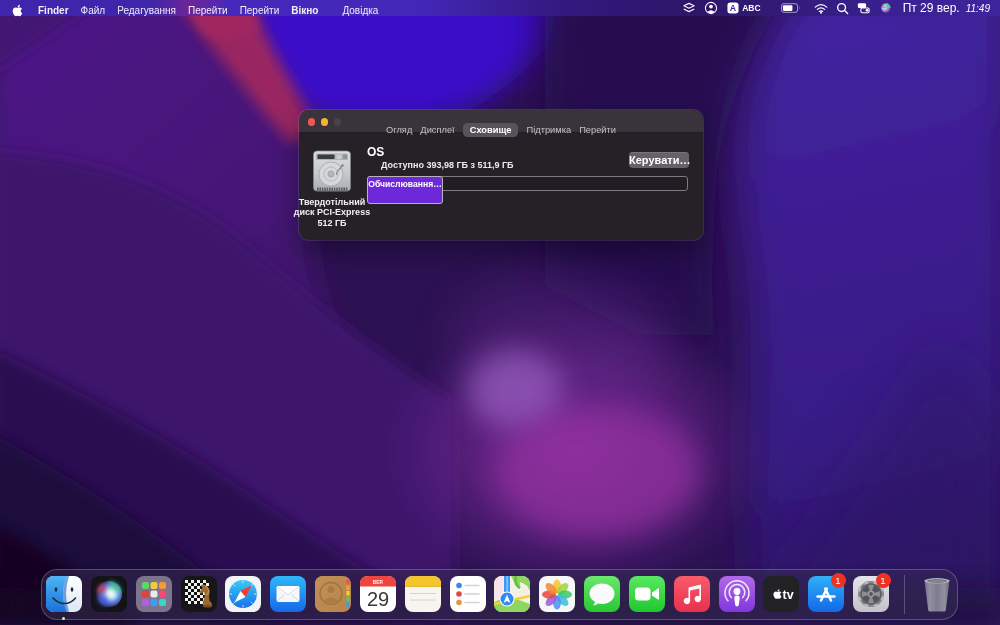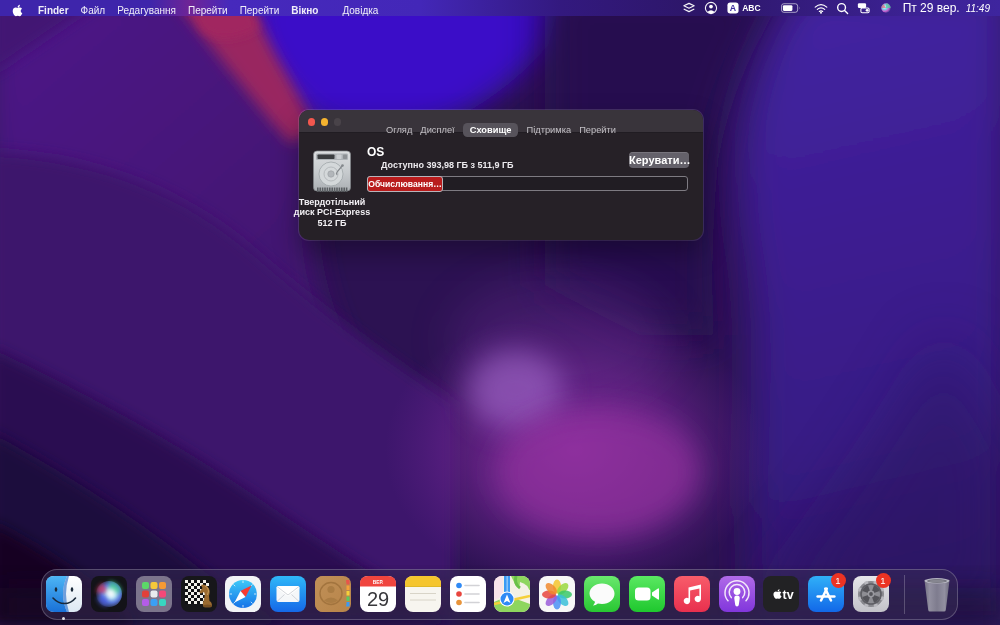--- a/index.html
+++ b/index.html
@@ -253,21 +253,21 @@
             <rect x="26.6" y="38.5" width="1.6" height="4.5"></rect>
         <rect x="29" y="38.5" width="1.6" height="4.5"></rect>
             <rect x="31.4" y="38.5" width="1.6" height="4.5"></rect>
         <rect x="33.8" y="38.5" width="1.6" height="4.5"></rect>
       </g>
     </svg>
     <div style="position:absolute;left:68px;top:35px;font-size:12px;font-weight:bold;color:#ffffff;">OS</div>
     <div style="position:absolute;left:82px;top:49.5px;font-size:9px;font-weight:bold;color:#eceaee;">Доступно 393,98 ГБ з 511,9 ГБ</div>
 
     <div style="position:absolute;left:68px;top:66px;width:321px;height:15px;border:1px solid #7e7b82;border-radius:3px;background:#211d23;"></div>
-    <div style="position:absolute;left:68px;top:66px;width:76px;height:16px;border:1px solid #b8b5ba;border-radius:3px;background:#b91c1c;color:#ffffff;font-size:8.6px;font-weight:bold;line-height:14px;text-align:center;">Обчислювання…</div>
+    <div style="position:absolute;left:68px;top:66px;width:76px;height:28px;border:1px solid #b8b5ba;border-radius:3px;background:#6d28d9;color:#ffffff;font-size:8.6px;font-weight:bold;line-height:14px;text-align:center;">Обчислювання…</div>
 
     <div style="position:absolute;left:330px;top:42px;width:60px;height:16px;background:#64616a;border-radius:4px;color:#ffffff;font-size:11px;font-weight:bold;line-height:16px;text-align:center;box-shadow:inset 0 0.5px 0 rgba(255,255,255,0.25);">Керувати…</div>
 
     <div style="position:absolute;left:-14px;top:87px;width:94px;text-align:center;font-size:9px;font-weight:bold;line-height:10.3px;color:#f2f0f4;">Твердотільний<br>диск PCI-Express<br>512 ГБ</div>
   </div>
 </div>
 
 <div id="dock"></div>
 <div class="rundot"></div>
 

